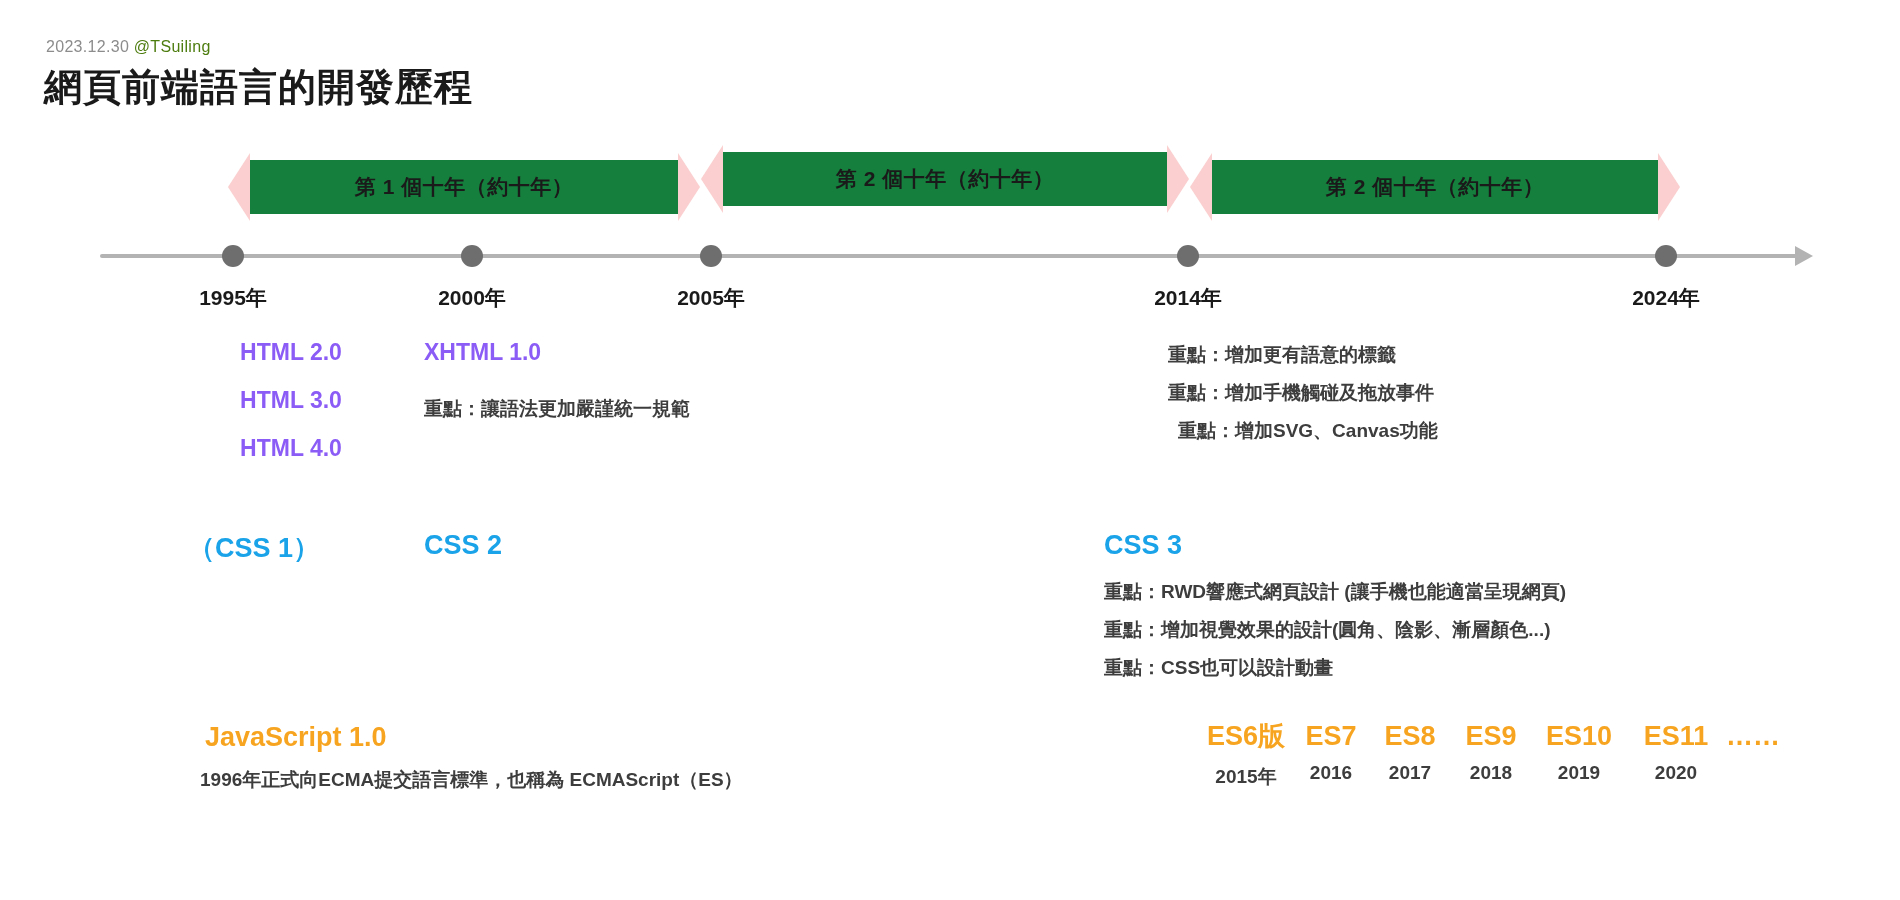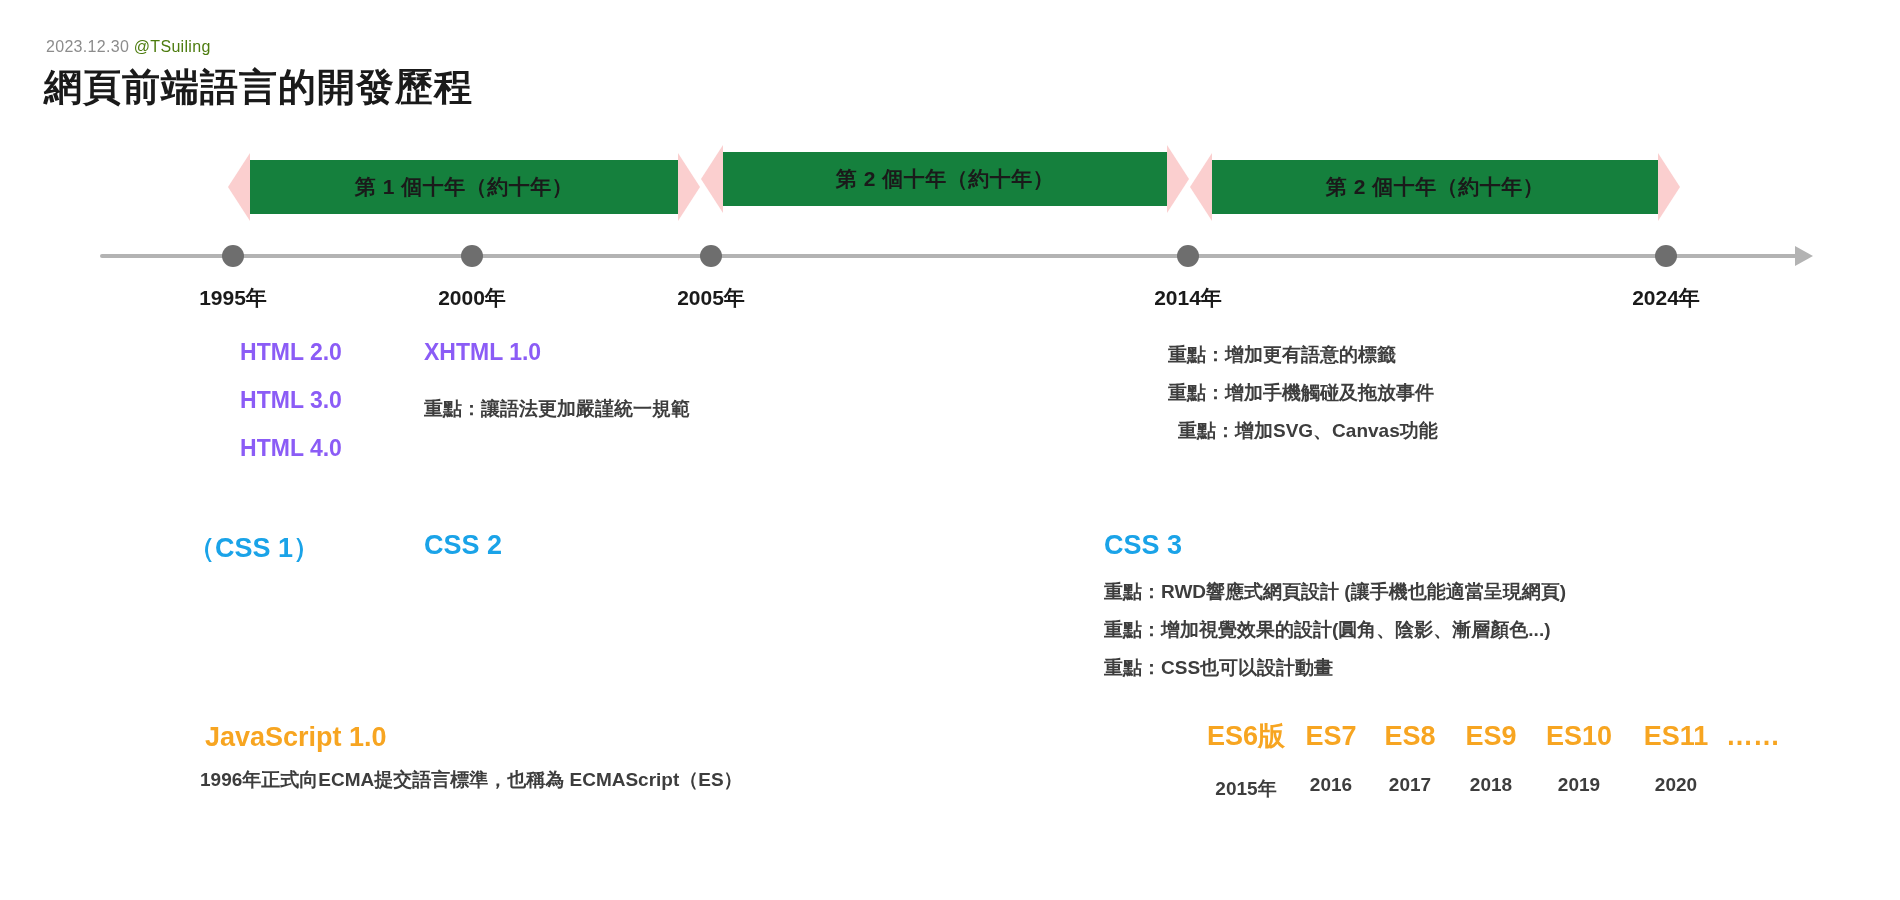--- a/index.html
+++ b/index.html
@@ -144,21 +144,21 @@
     font-weight: bold;
     text-align: center;
   }
   .es-year {
     color: #3d3d3d;
     font-size: 19px;
     font-weight: bold;
     text-align: center;
   }
   .es-col { display: flex; flex-direction: column; align-items: center; }
-  .es-col .es-year { margin-top: 22px; }
+  .es-col .es-year { margin-top: 10px; }
 </style>
 </head>
 <body>
 
 <div id="root">
 
   <div class="meta">
     <span>2023.12.30</span>
     <span class="handle">@TSuiling</span>
   </div>

